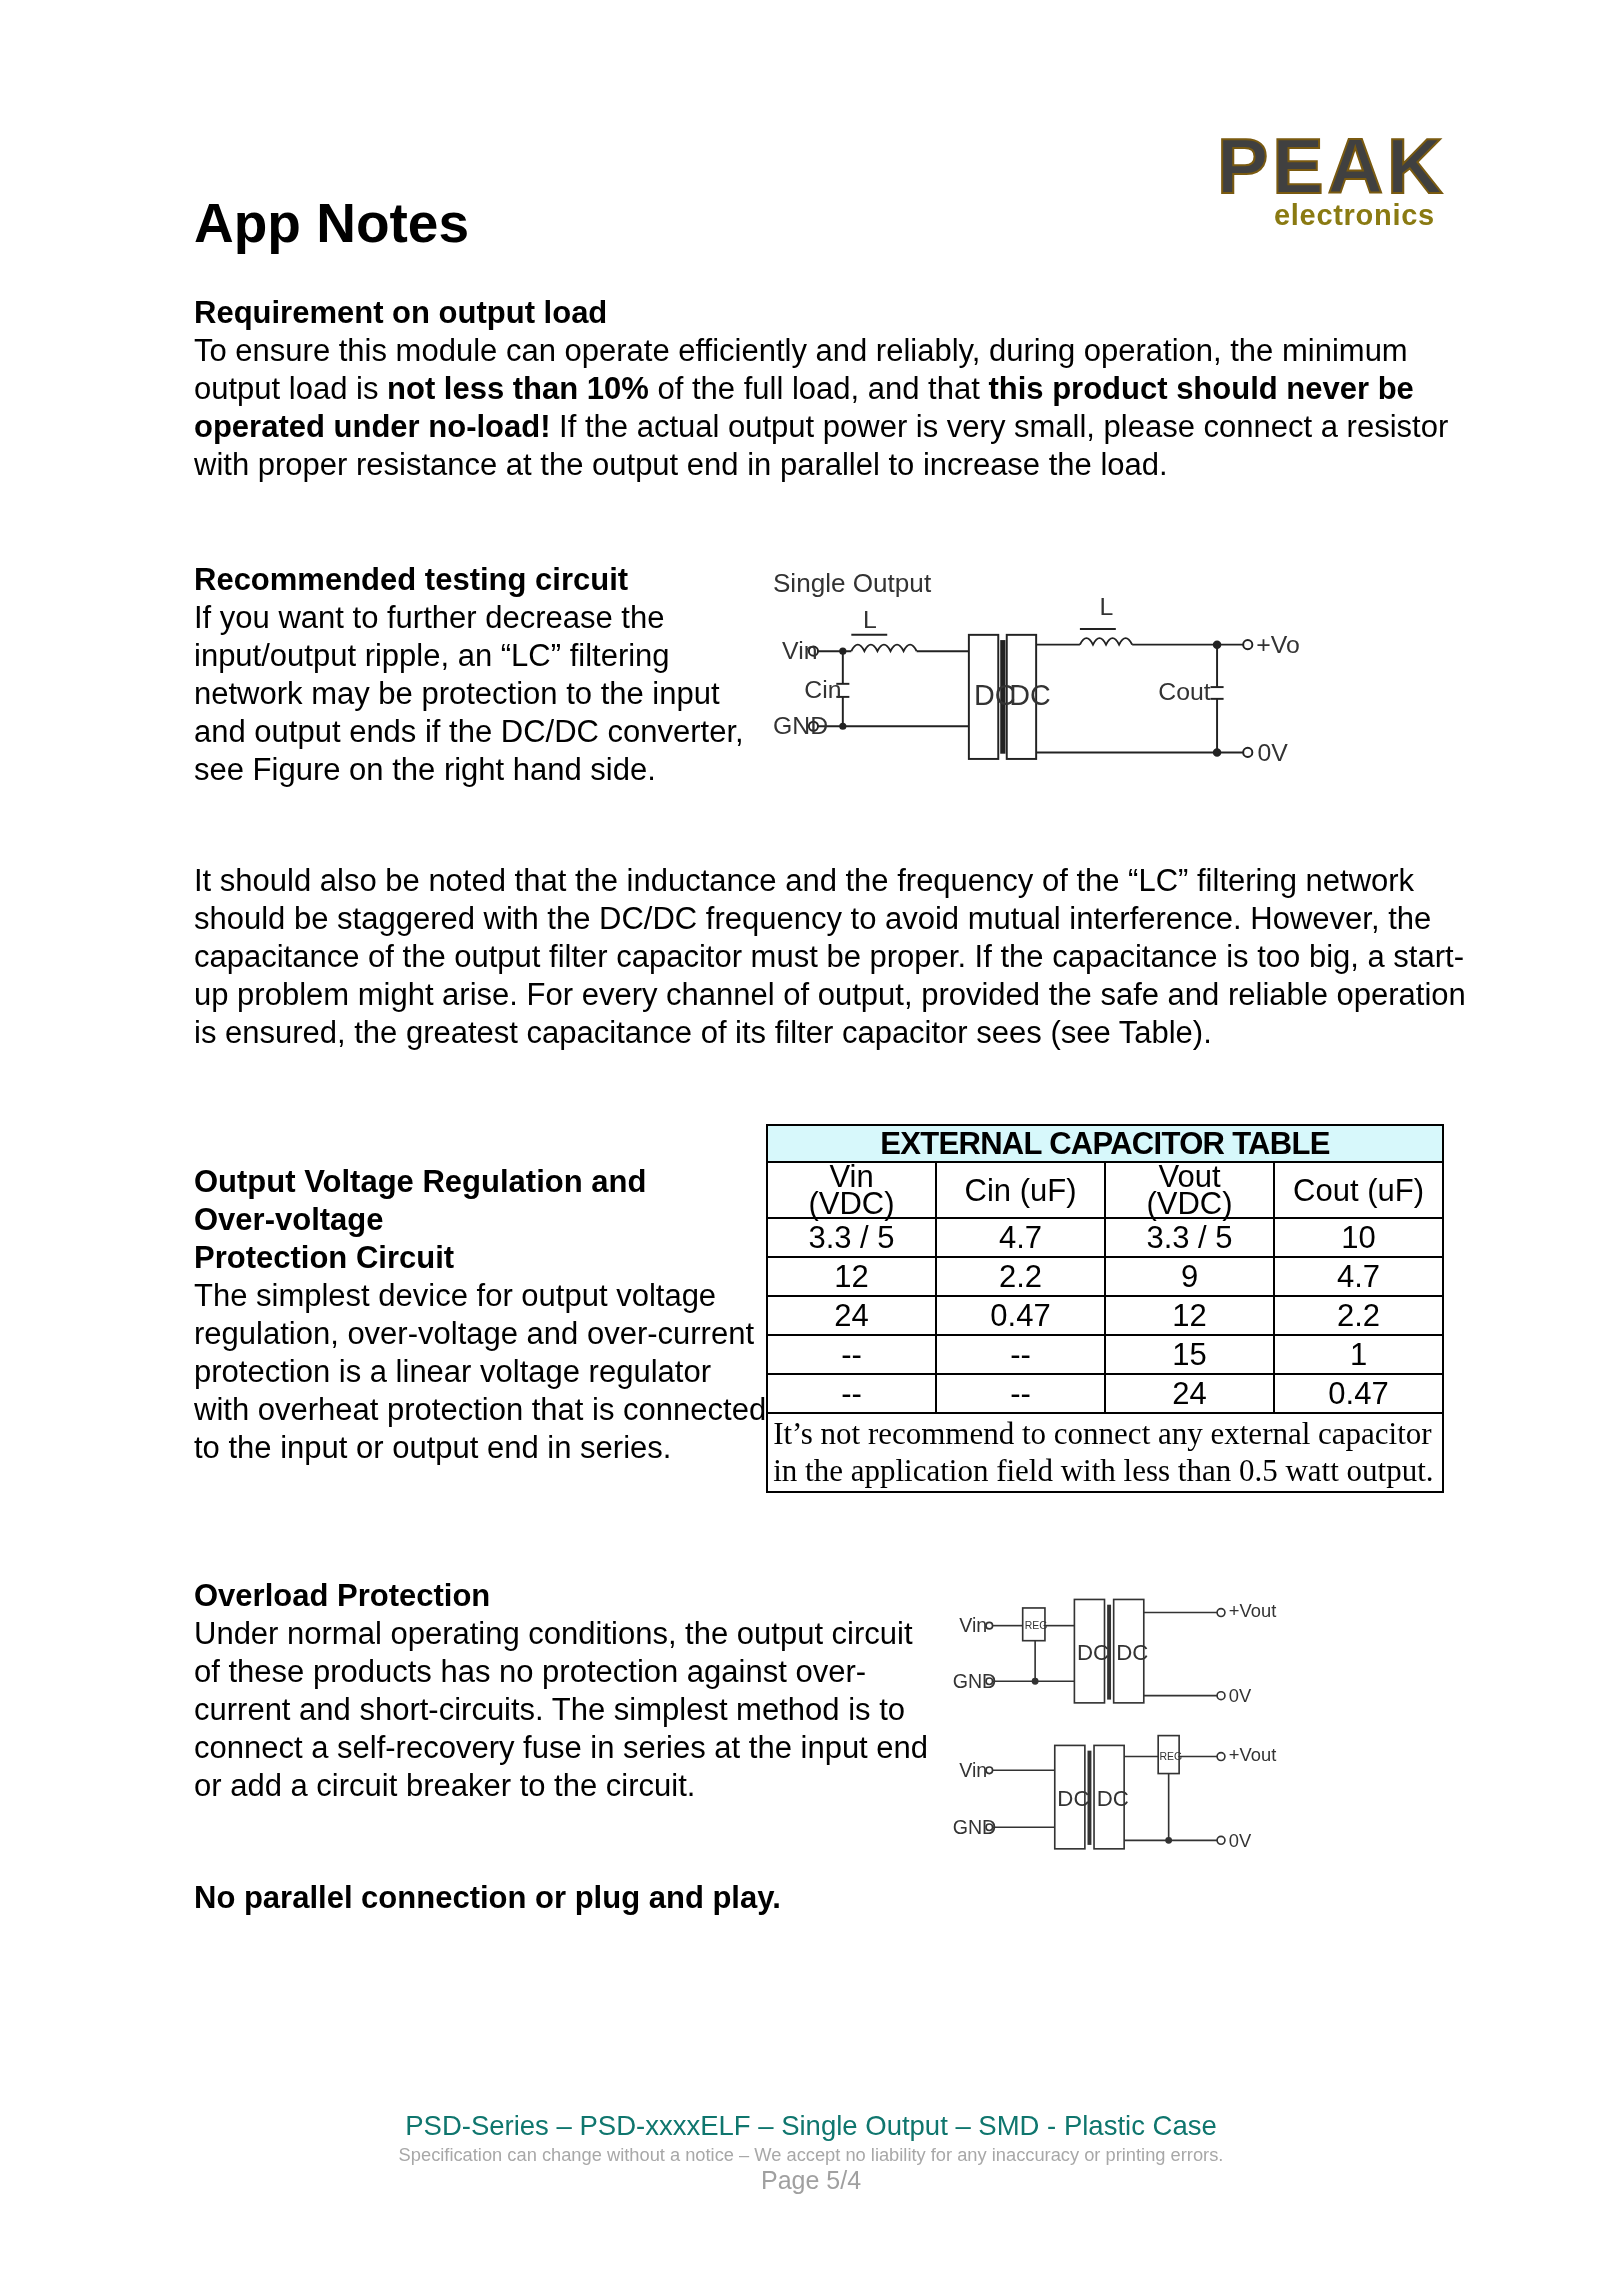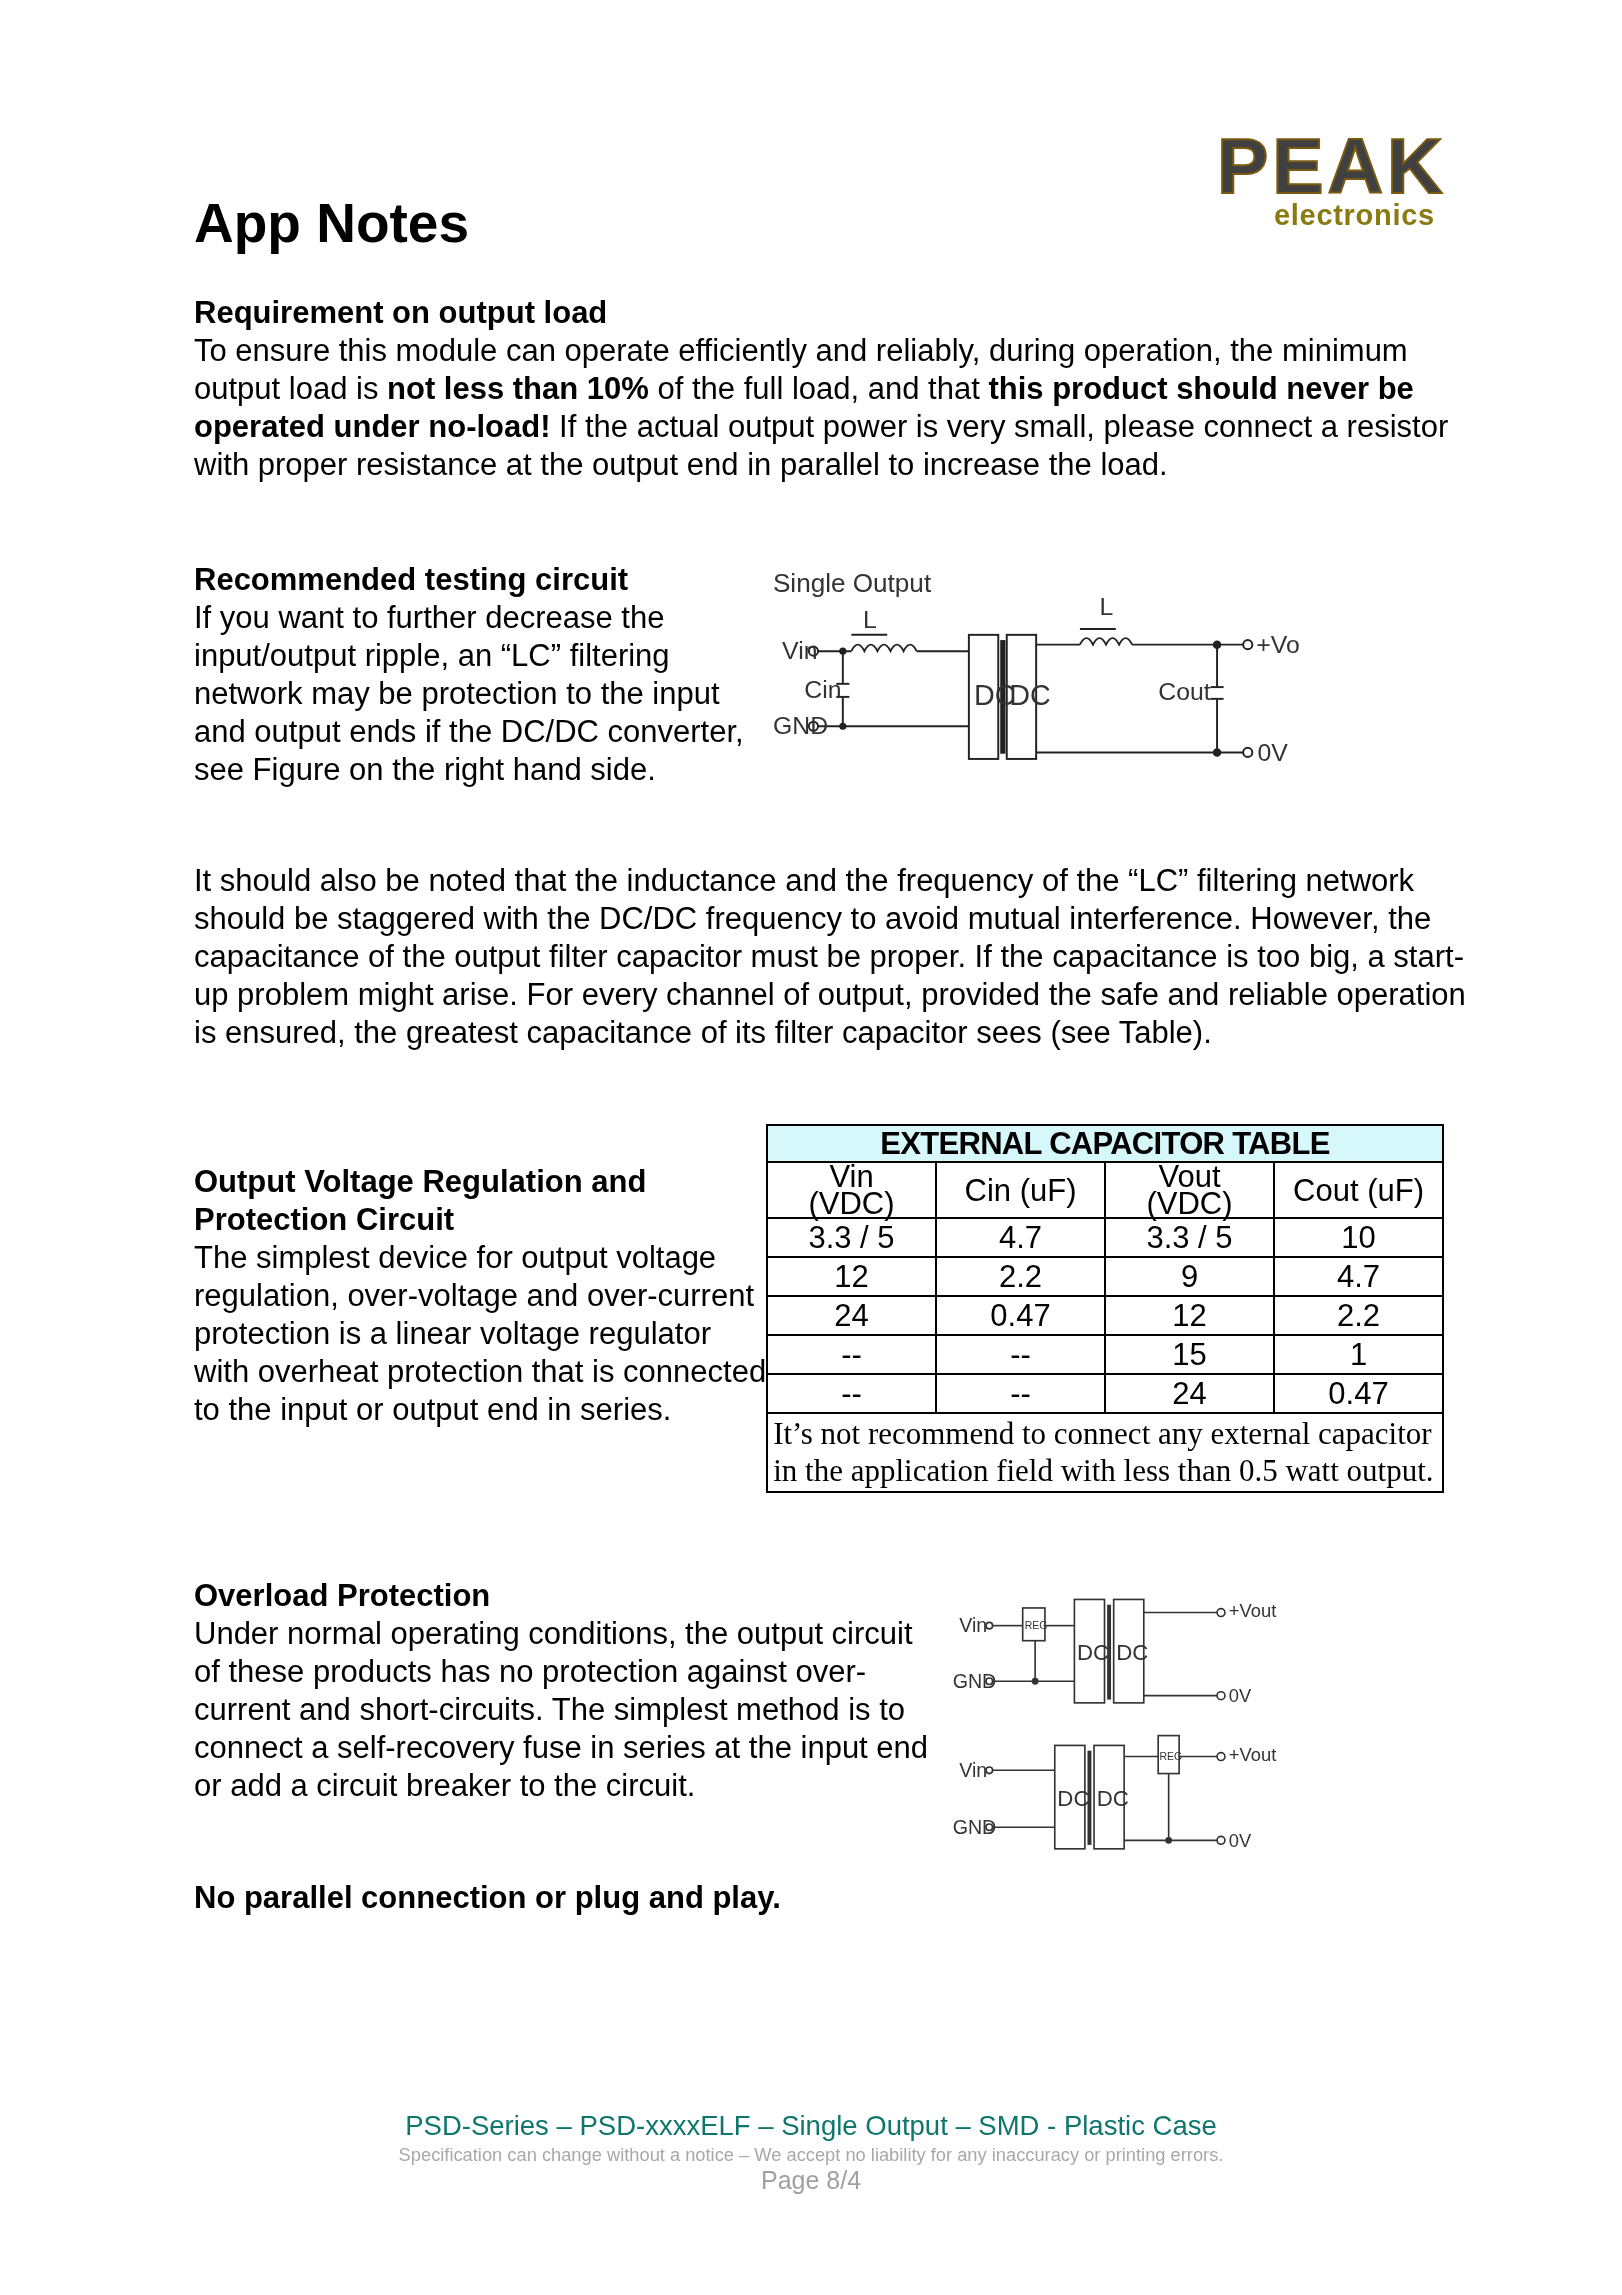--- a/index.html
+++ b/index.html
@@ -105,20 +105,21 @@
     <text x="752" y="303">0V</text>
   </g>
 </svg>
 
 <div class="abs text sec3">
   <p>It should also be noted that the inductance and the frequency of the “LC” filtering network should be staggered with the DC/DC frequency to avoid mutual interference. However, the capacitance of the output filter capacitor must be proper. If the capacitance is too big, a start-up problem might arise. For every channel of output, provided the safe and reliable operation is ensured, the greatest capacitance of its filter capacitor sees (see Table).</p>
 </div>
 
 <div class="abs text sec4">
   <p class="h">Output Voltage Regulation and</p>
+  <p class="h">Over-voltage</p>
   <p class="h">Protection Circuit</p>
   <p>The simplest device for output voltage regulation, over-voltage and over-current protection is a linear voltage regulator with overheat protection that is connected to the input or output end in series.</p>
 </div>
 
 <table class="cap">
   <tbody>
       <tr>
     <th colspan="4" class="cap-title">EXTERNAL CAPACITOR TABLE</th>
   </tr>
   <tr>
@@ -224,14 +225,14 @@
     <text x="458" y="423" font-size="28" font-family="Liberation Serif, serif">0V</text>
   </g>
 </svg>
 
 <div class="abs text sec6">
   <p class="h">No parallel connection or plug and play.</p>
 </div>
 
 <div class="abs footer1">PSD-Series – PSD-xxxxELF – Single Output – SMD - Plastic Case</div>
 <div class="abs footer2">Specification can change without a notice – We accept no liability for any inaccuracy or printing errors.</div>
-<div class="abs footer3">Page 8/4</div>
+<div class="abs footer3">Page 5/4</div>
 
 
 </body></html>

